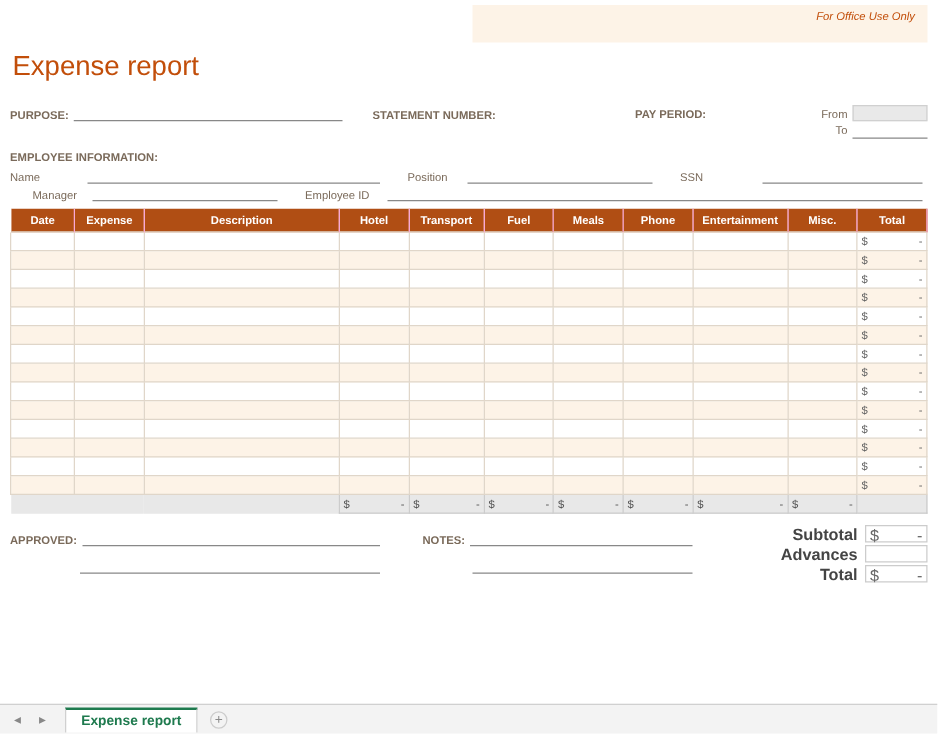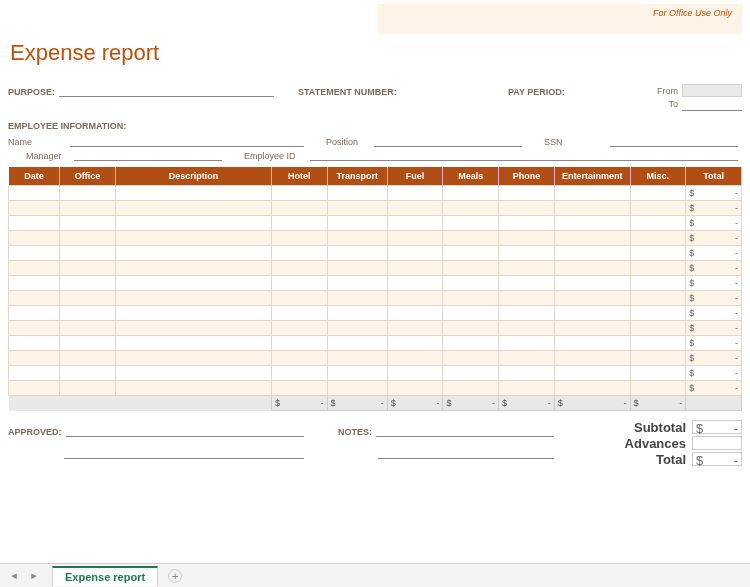--- a/index.html
+++ b/index.html
@@ -39,21 +39,21 @@
     font-weight: bold;
     color: #7a6a5a;
     font-size: 9px;
   }
   .uline {
     flex: 1;
     border-bottom: 1px solid #888;
     height: 12px;
     margin: 0 4px;
   }
-  .purpose-row { display:flex; align-items:flex-end; margin-bottom:12px; }
+  .purpose-row { display:flex; align-items:center; margin-bottom:12px; }
   .purpose-row .field { display:flex; align-items:flex-end; }
   .graybox {
     background:#e9e9e9; border:1px solid #d0d0d0; height:13px; width:60px;
   }
   .emp-row { display:flex; align-items:flex-end; margin-bottom:2px;}
   .emp-row .field { display:flex; align-items:flex-end; }
   table.expense {
     border-collapse: collapse;
     width: 100%;
     margin-top: 6px;
@@ -198,21 +198,21 @@
         <col style="width:50px">
       <col style="width:50px">
         <col style="width:50px">
         <col style="width:68px">
       <col style="width:50px">
         <col style="width:50px">
     </colgroup>
     <thead>
         <tr id="header-row">
           <th>Date</th>
-          <th>Office</th>
+          <th>Expense</th>
           <th>Description</th>
           <th>Hotel</th>
           <th>Transport</th>
           <th>Fuel</th>
           <th>Meals</th>
           <th>Phone</th>
           <th>Entertainment</th>
           <th>Misc.</th>
           <th>Total</th>
         </tr>

